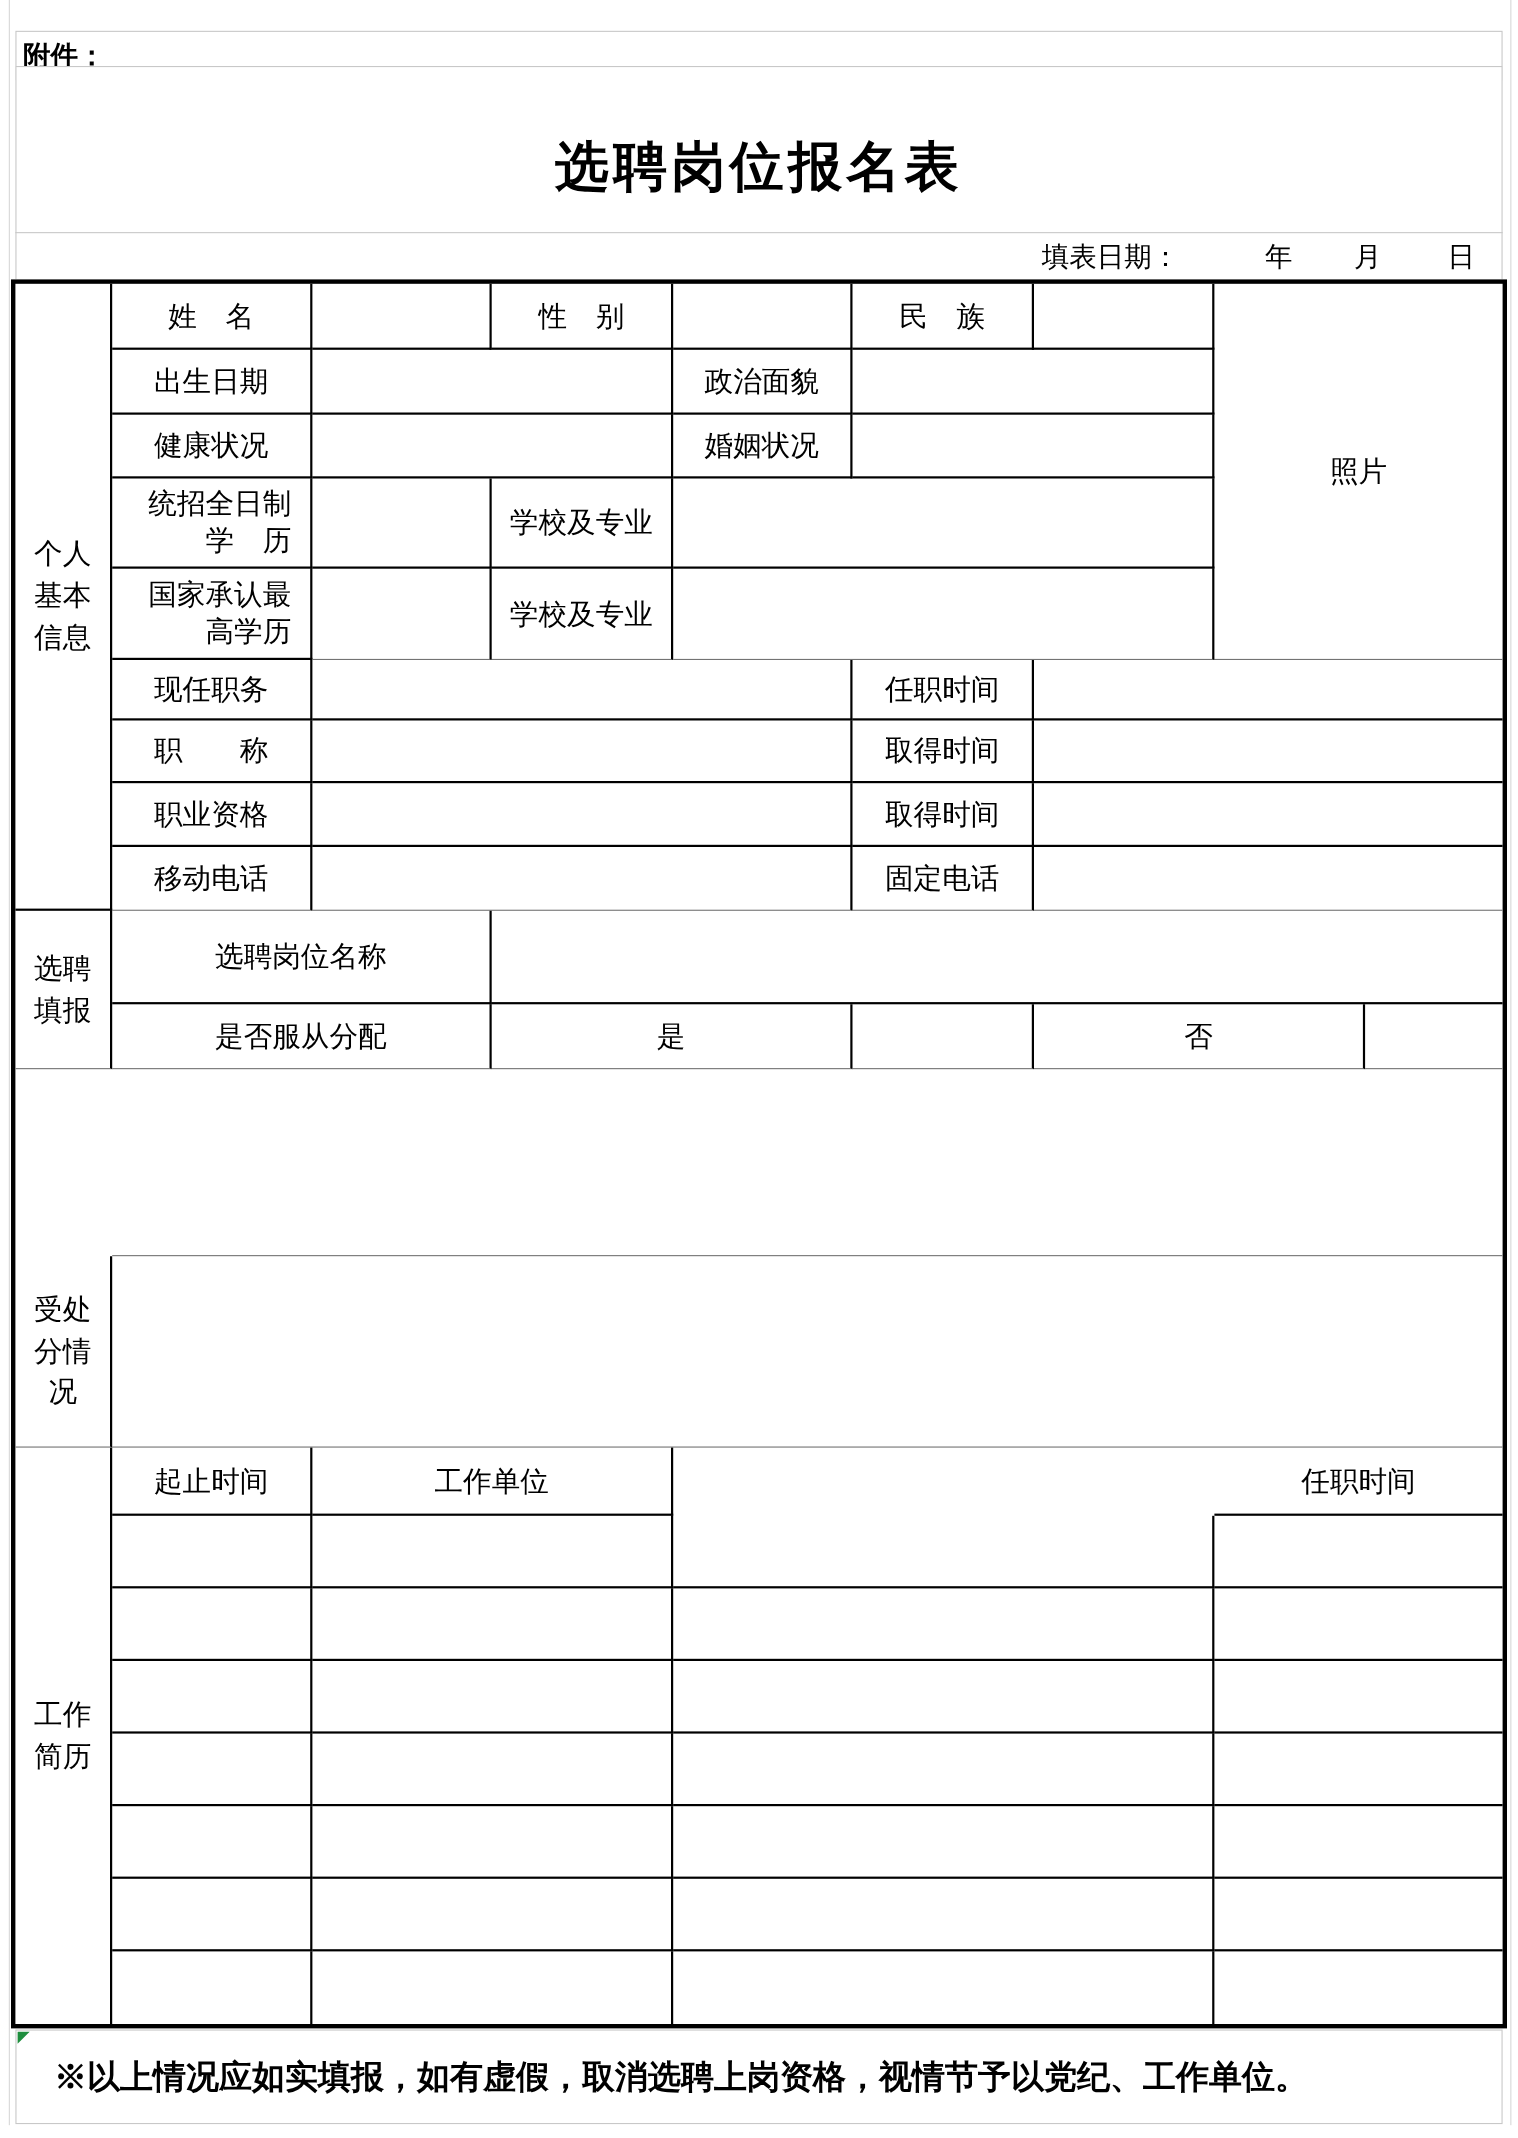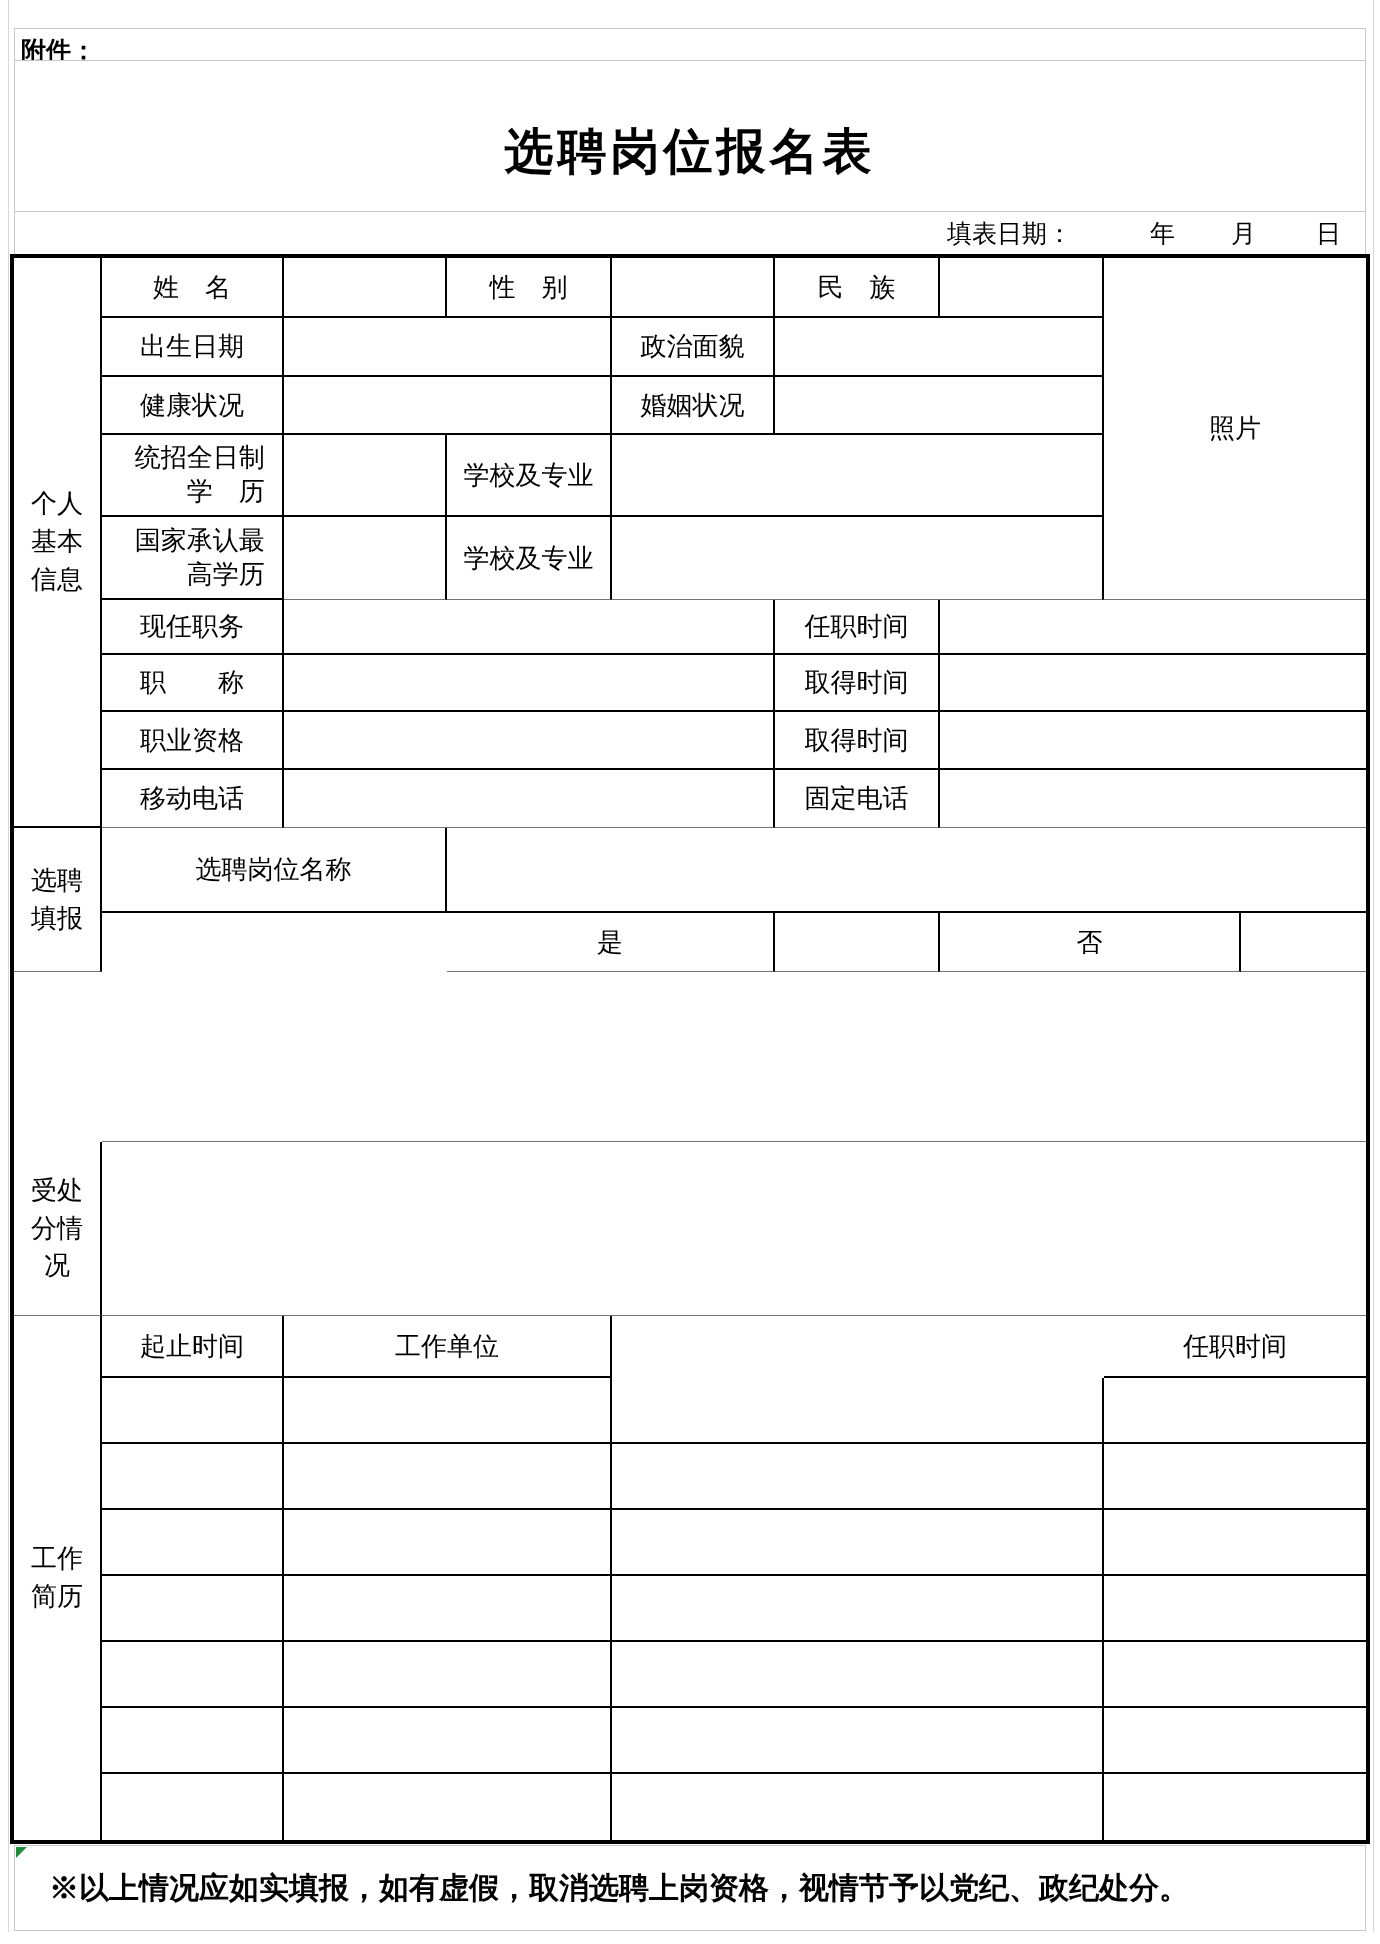--- a/index.html
+++ b/index.html
@@ -121,20 +121,21 @@
   <div class="c val tb" style="grid-area:9/3/10/6"></div>
   <div class="c tb" style="grid-area:9/6/10/7">固定电话</div>
   <div class="c val tb nr" style="grid-area:9/7/10/10"></div>
 
   <div class="c vert tb" style="grid-area:10/1/12/2">
       <span>选聘填报</span>
     </div>
   <div class="c" style="grid-area:10/2/11/4">选聘岗位名称</div>
   <div class="c val nr" style="grid-area:10/4/11/10"></div>
 
+  <div class="c tb" style="grid-area:11/2/12/4">是否服从分配</div>
   <div class="c tb" style="grid-area:11/4/12/6">是</div>
   <div class="c val tb" style="grid-area:11/6/12/7"></div>
   <div class="c tb" style="grid-area:11/7/12/9">否</div>
   <div class="c val tb nr" style="grid-area:11/9/12/10"></div>
 
   <div class="c val tb nr" style="grid-area:12/2/13/10"></div>
 
   <div class="c vert tb" style="grid-area:13/1/14/2">
       <span>受处分情况</span>
     </div>
@@ -177,15 +178,15 @@
   <div class="c val" style="grid-area:20/5/21/8"></div>
   <div class="c val nr" style="grid-area:20/8/21/10"></div>
 
   <div class="c val nb" style="grid-area:21/2/22/3"></div>
   <div class="c val nb" style="grid-area:21/3/22/5"></div>
   <div class="c val nb" style="grid-area:21/5/22/8"></div>
   <div class="c val nr nb" style="grid-area:21/8/22/10"></div>
 </div>
 
 <div class="footerbox">
-  <span>※以上情况应如实填报，如有虚假，取消选聘上岗资格，视情节予以党纪、政纪处分。</span>
+  <span>※以上情况应如实填报，如有虚假，取消选聘上岗资格，视情节予以党纪、工作单位。</span>
 </div>
 <div class="gtri"></div>
 
 </body></html>

